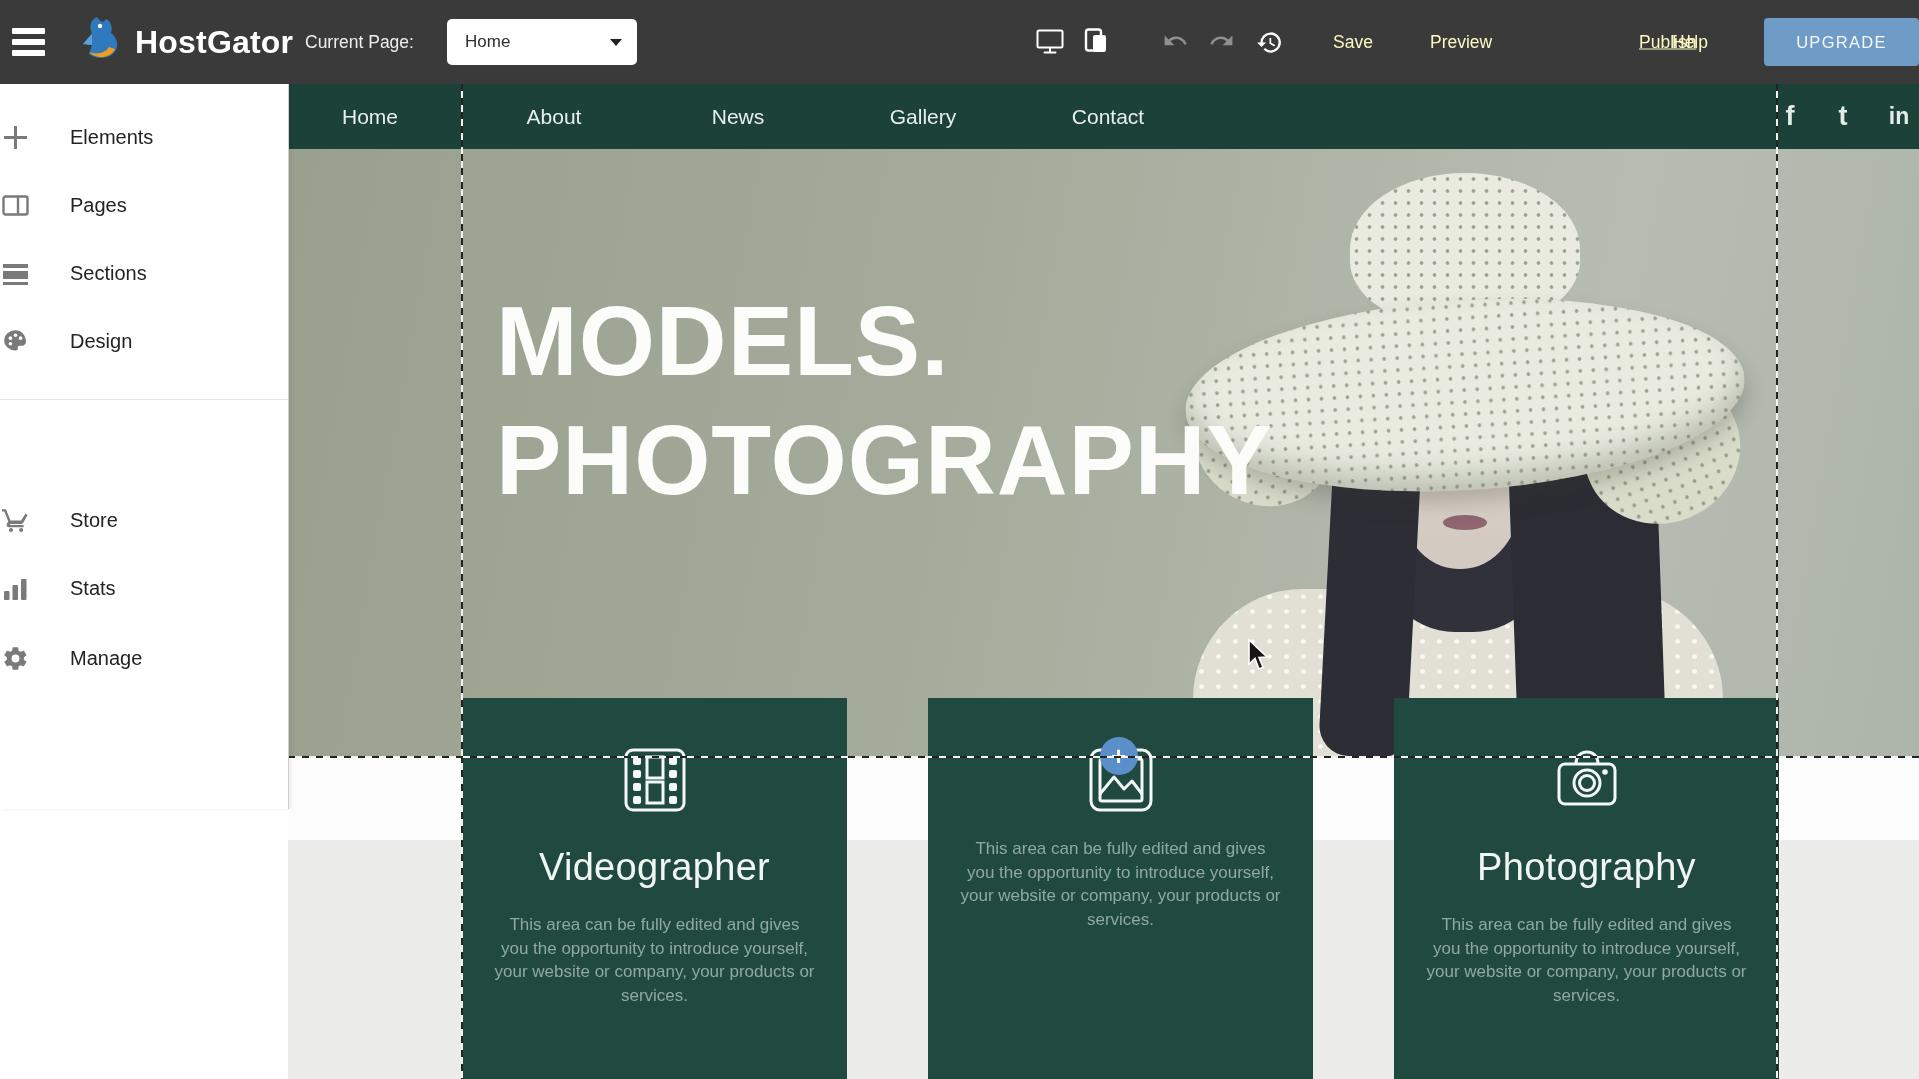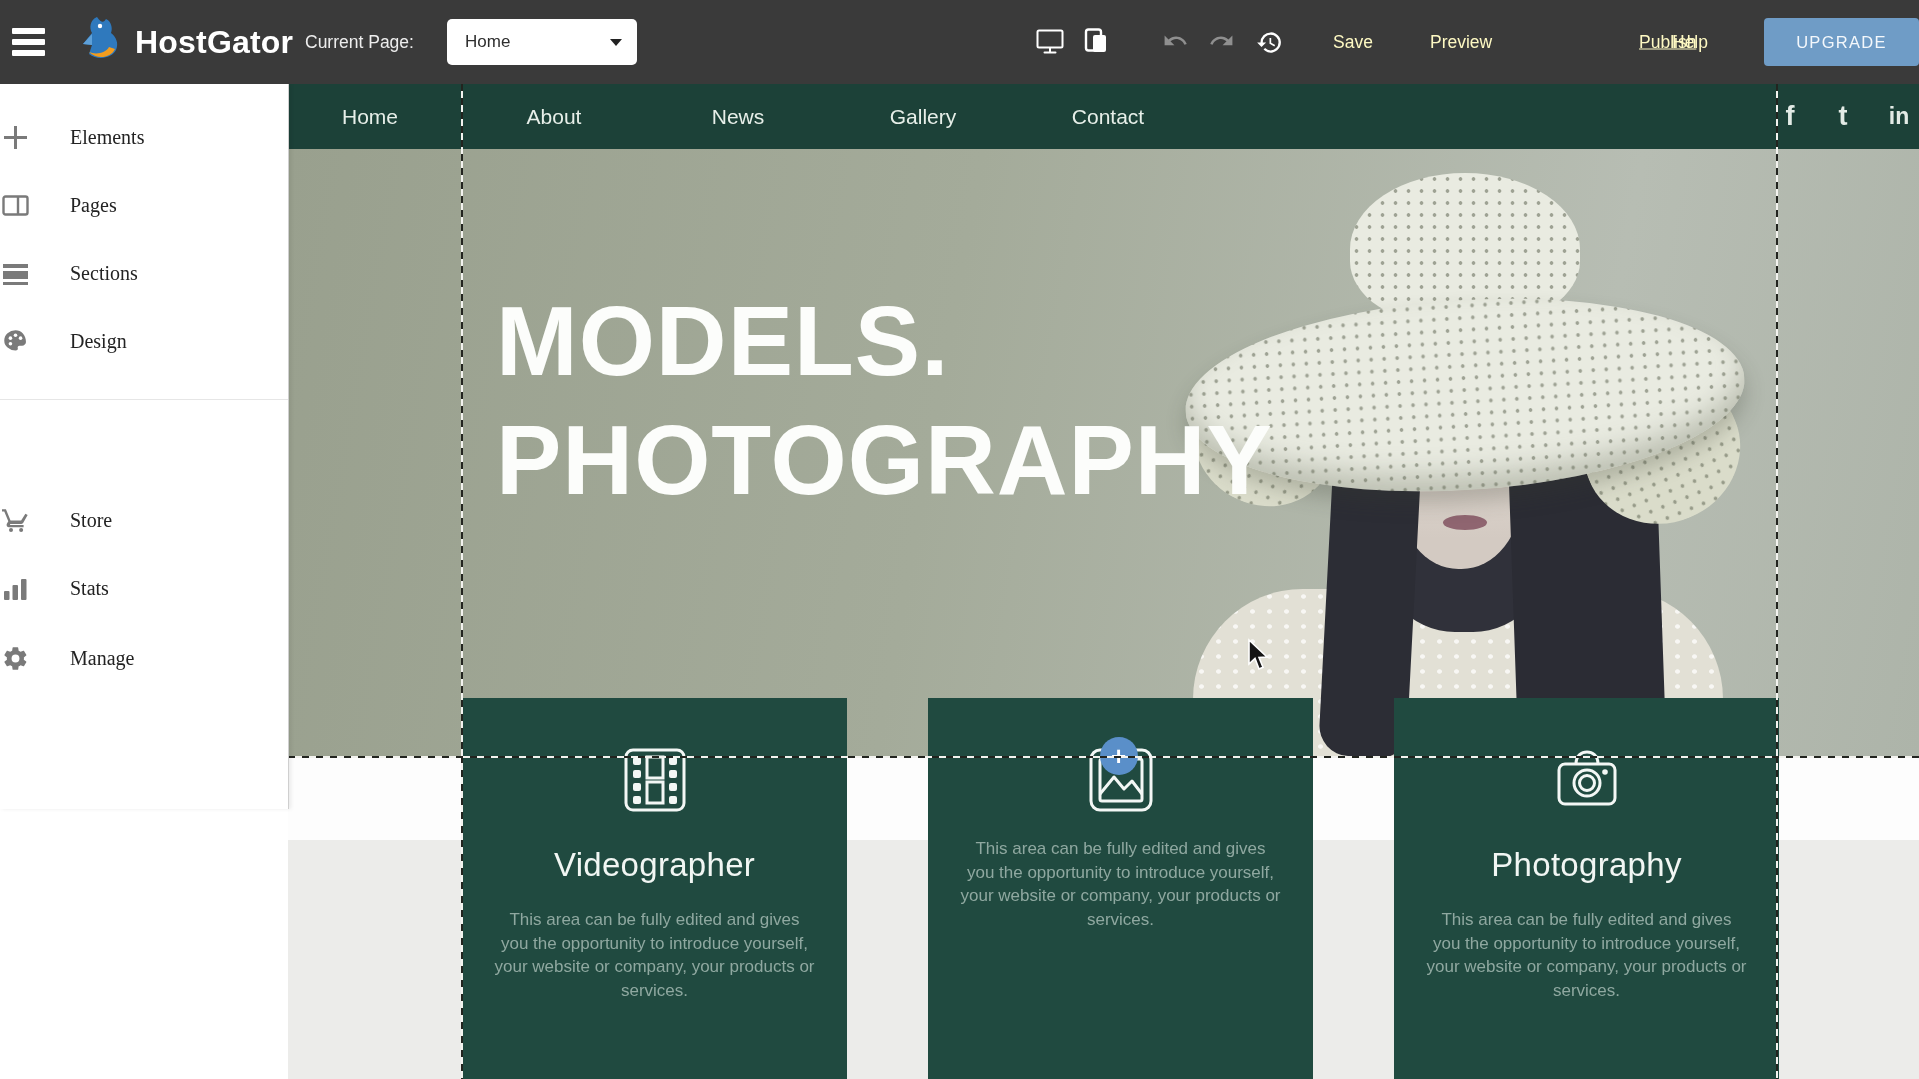--- a/index.html
+++ b/index.html
@@ -18,21 +18,21 @@
   .cur-label{left:305px;color:#ededed;font-size:17.5px;}
   .page-select{left:447px;width:190px;height:46px;background:#fff;border-radius:5px;
     display:flex;align-items:center;justify-content:space-between;padding:0 14px 0 18px;box-sizing:border-box;cursor:pointer;}
   .page-select .val{font-size:17px;color:#2e2e2e;}
   .tb-icon{width:30px;height:30px;display:flex;align-items:center;justify-content:center;cursor:pointer;}
   .tb-text{color:#fef9c3;font-size:17.5px;cursor:pointer;}
   .upgrade{left:1764px;width:155px;height:48px;background:var(--accent_blue);border-radius:4px;
     color:#f4f8fc;font-size:16.5px;letter-spacing:1.3px;display:flex;align-items:center;justify-content:center;cursor:pointer;}
   
   .sidebar{position:absolute;left:0;top:84px;width:288px;height:725px;background:#fff;z-index:25;
-    border-right:1px solid #cfcfcf;box-shadow:2px 0 4px rgba(0,0,0,.08);font-family:Liberation Serif, serif;}
+    border-right:1px solid #cfcfcf;box-shadow:2px 0 4px rgba(0,0,0,.08);}
   .side-item{position:absolute;left:0;width:288px;height:40px;cursor:pointer;}
   .side-item .icn{position:absolute;left:2px;top:7px;width:27px;height:27px;color:var(--sidebar_icon);}
   .side-item .lbl{position:absolute;left:70px;top:0;line-height:40px;font-size:20px;color:#232323;}
   .side-divider{position:absolute;left:0;top:315px;width:288px;height:1px;background:#e6e6e6;}
   
   .canvas{position:absolute;left:288px;top:84px;width:1631px;height:995px;background:#fdfdfd;overflow:hidden;}
   .site-nav{position:absolute;left:0;top:0;width:1631px;height:65px;background:var(--nav_green);z-index:2;}
   .nav-link{position:absolute;top:0;transform:translateX(-50%);line-height:65px;font-size:21px;color:#e7efe9;cursor:pointer;white-space:nowrap;}
   .soc{position:absolute;top:0;height:65px;display:flex;align-items:center;justify-content:center;color:#e3ebe6;cursor:pointer;font-weight:700;}
   .hero{position:absolute;left:0;top:65px;width:1631px;height:608px;overflow:hidden;z-index:1;
@@ -54,21 +54,21 @@
   .m-flapL{left:905px;top:228px;width:142px;height:128px;border-radius:50%;transform:rotate(24deg);z-index:6;background-color:#dadcca;}
   .m-flapR{left:1295px;top:228px;width:158px;height:146px;border-radius:50%;transform:rotate(-22deg);z-index:6;background-color:#dadcca;}
   .m-crown{left:1062px;top:24px;width:230px;height:152px;border-radius:50% 50% 42% 42%;z-index:6;}
   .m-brim{left:897px;top:151px;width:560px;height:190px;border-radius:50%;transform:rotate(-3.5deg);z-index:7;
     box-shadow:0 12px 20px rgba(55,60,48,.25), inset 0 -16px 26px rgba(110,115,95,.35);}
   .white-strip{position:absolute;left:0;top:673px;width:1631px;height:83px;background:#fdfdfd;z-index:1;}
   .gray-band{position:absolute;left:0;top:756px;width:1631px;height:239px;background:var(--gray_band);z-index:1;}
   
   .card{position:absolute;top:614px;width:385px;height:381px;background:var(--card_green);z-index:3;text-align:center;cursor:pointer;}
   .card .icon-wrap{position:relative;width:70px;height:66px;margin:49px auto 0;color:#f3f7f5;}
-  .card h3{margin:33px 0 0;font-size:33px;font-weight:500;color:#f1f6f3;letter-spacing:.3px;}
+  .card h3{margin:33px 0 0;font-size:38px;font-weight:500;color:#f1f6f3;letter-spacing:.3px;}
   .card p{width:322px;margin:24px auto 0;font-size:17px;line-height:23.5px;color:var(--card_body_text);}
   .badge{position:absolute;left:14px;top:-10px;width:38px;height:38px;border-radius:50%;background:#5a8fc9;
     display:flex;align-items:center;justify-content:center;color:#fff;font-size:26px;font-weight:700;line-height:1;}
   
   .dash-v{position:absolute;top:0;width:2px;height:995px;z-index:9;
     background:repeating-linear-gradient(180deg,#22241f 0 7px,#f3f3ef 7px 14px);}
   .dash-h{position:absolute;left:0;top:672px;width:1631px;height:2px;z-index:9;
     background:repeating-linear-gradient(90deg,#22241f 0 7px,#f3f3ef 7px 14px);}
   .cursor{position:absolute;left:958px;top:554px;z-index:20;width:24px;height:34px;}
 </style>

